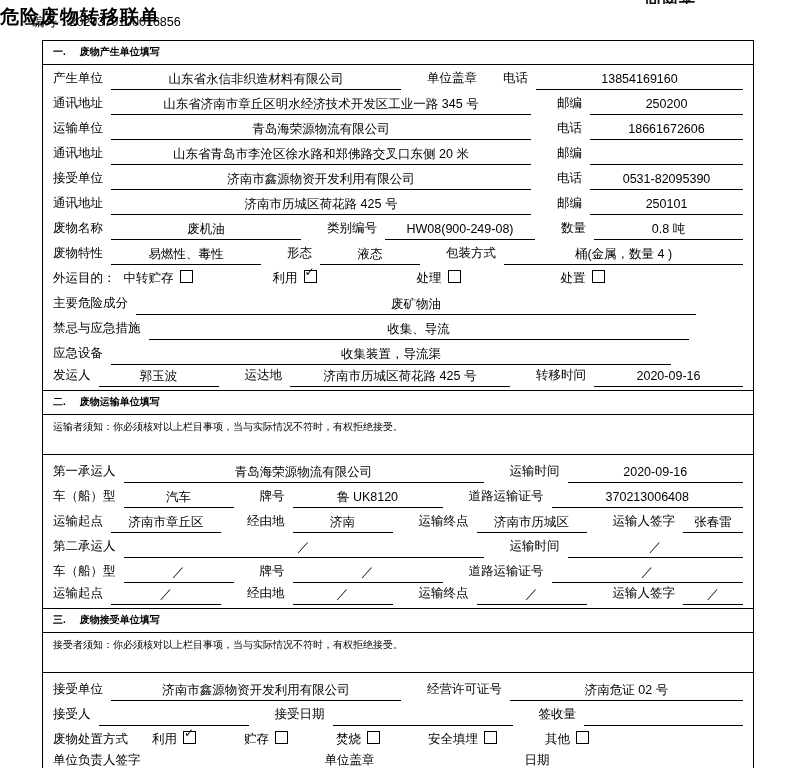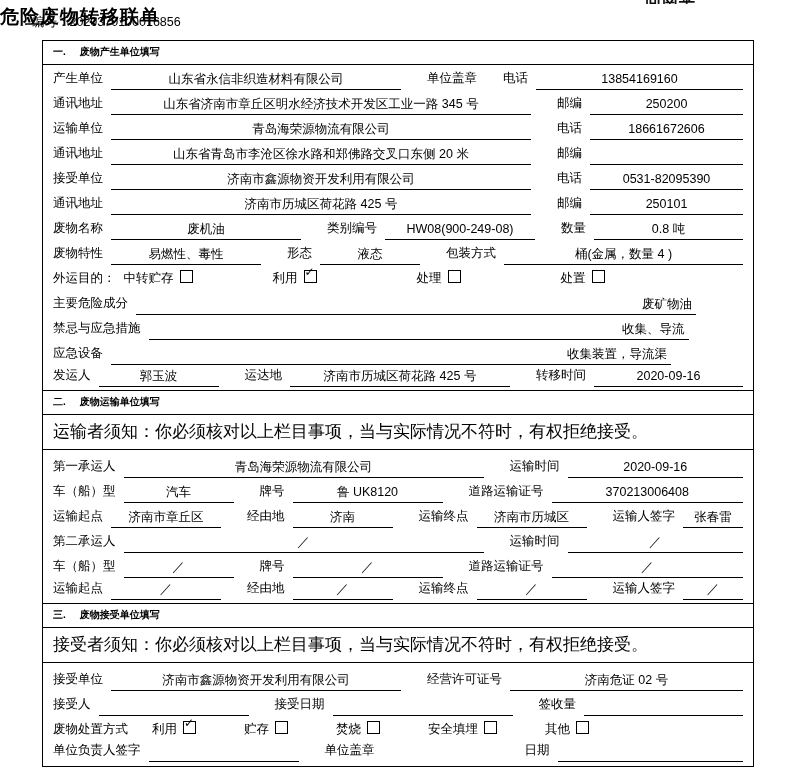--- a/index.html
+++ b/index.html
@@ -90,29 +90,29 @@
   .val {
     border-bottom: 1px solid #000;
     padding: 0 4px 2px 4px;
     white-space: nowrap;
     text-align: center;
     box-sizing: border-box;
     min-height: 17px;
     line-height: 15px;
   }
   .val.left {
-    text-align: right;
+    text-align: center;
   }
   .gap-sm { width: 8px; flex: 0 0 auto; }
   .gap-lg { width: 26px; flex: 0 0 auto; }
   .flex1 { flex: 1 1 auto; }
   .note {
-    padding: 5px 10px 6px 10px;
+    padding: 5px 10px 20px 10px;
     border-bottom: 1px solid #000;
-    font-size: 17px;
+    font-size: 10px;
   }
   .sep {
     border-bottom: 1px solid #000;
   }
   .chk {
     display: inline-block;
     width: 11px;
     height: 11px;
     border: 1px solid #000;
     position: relative;

